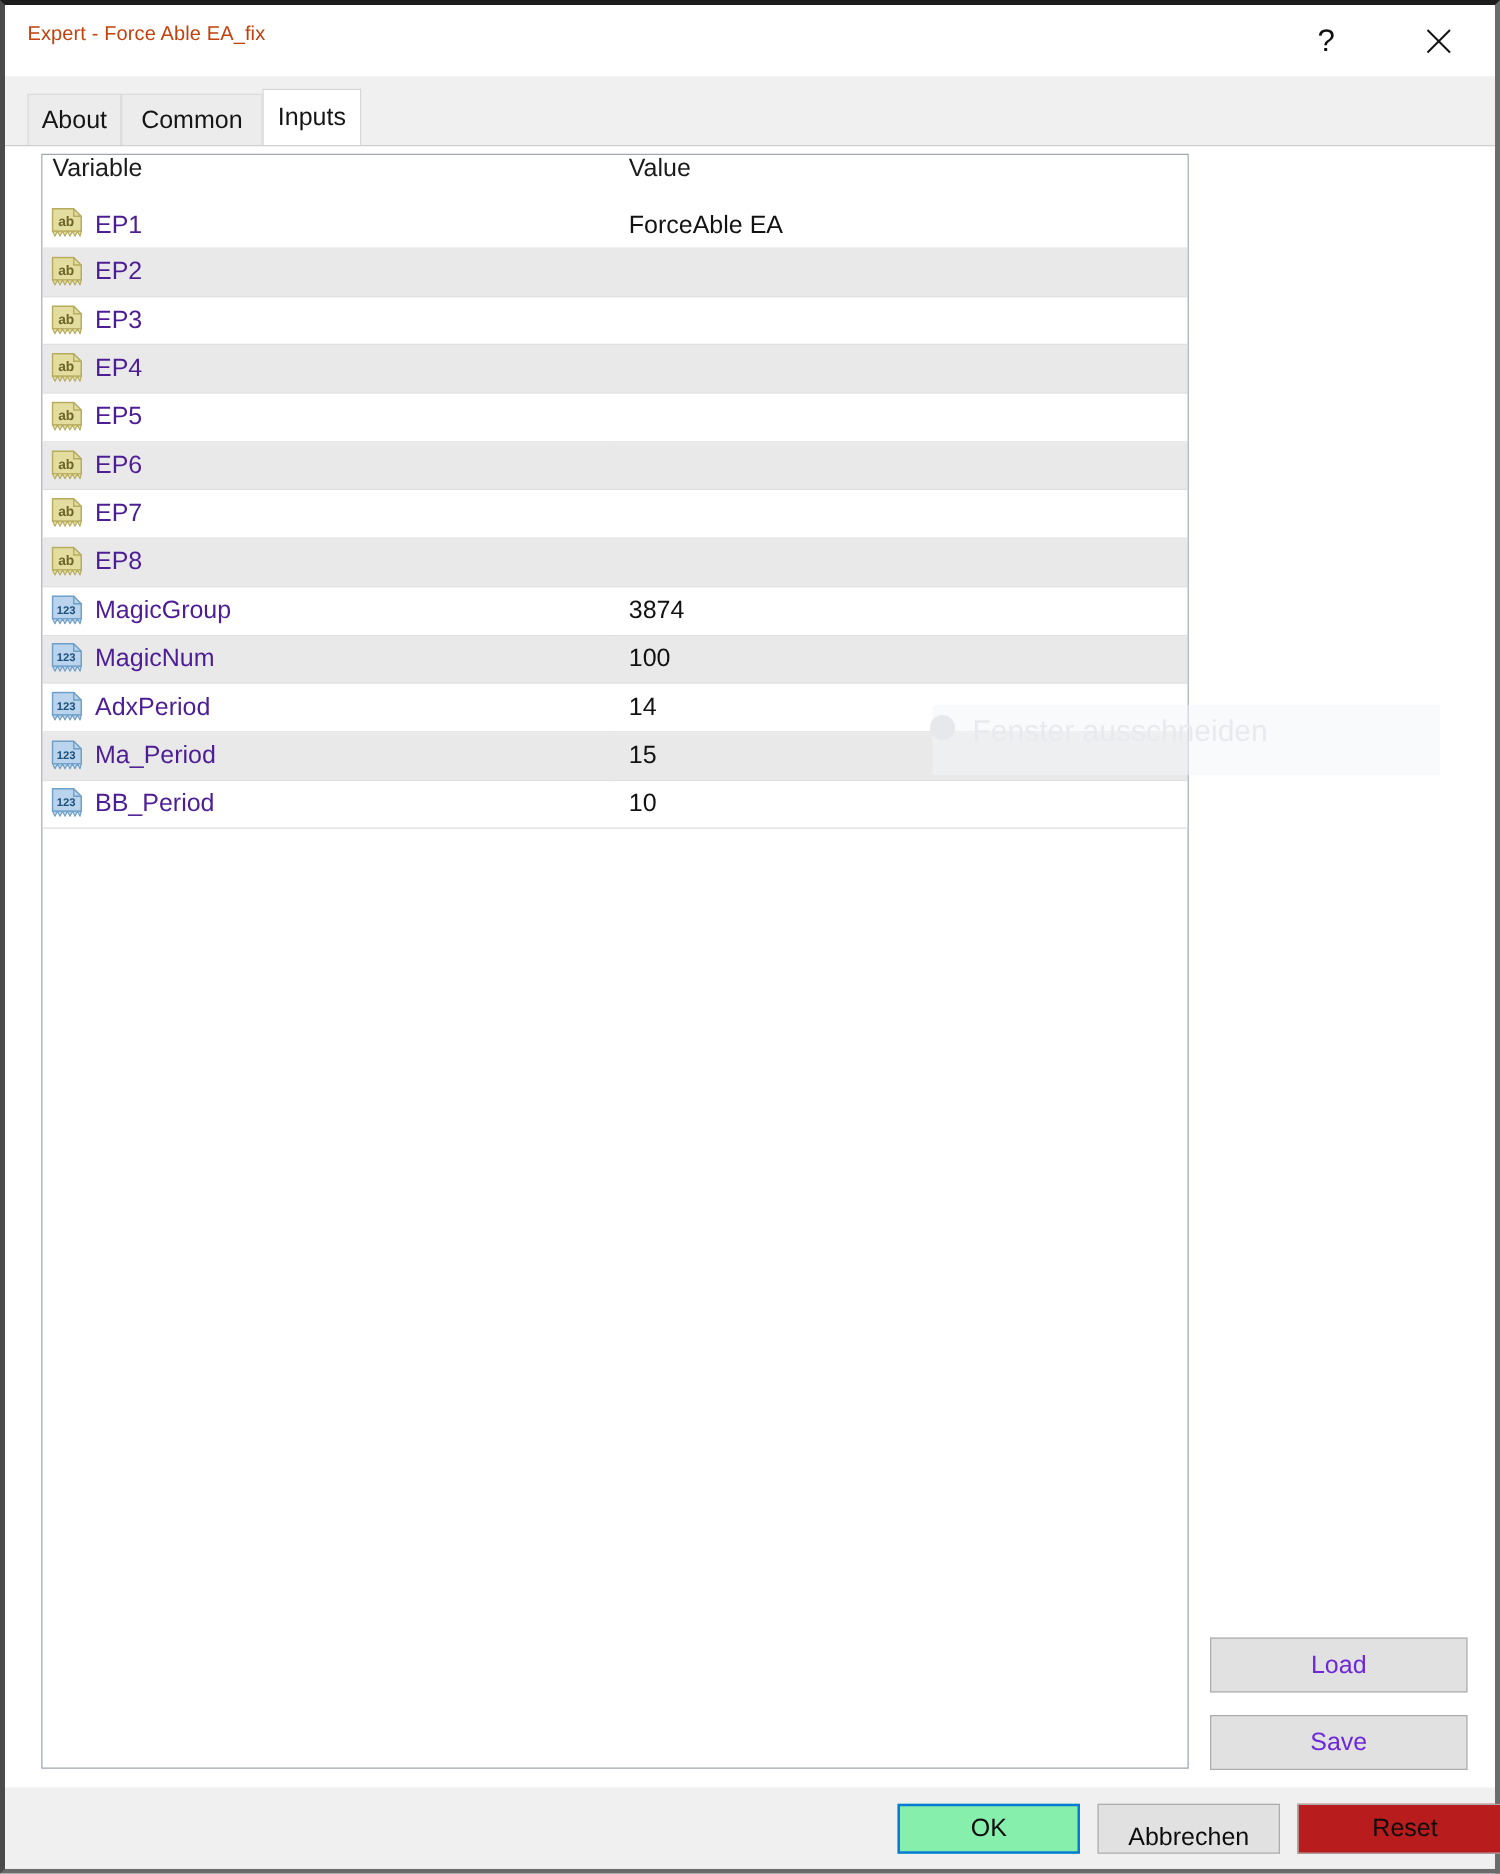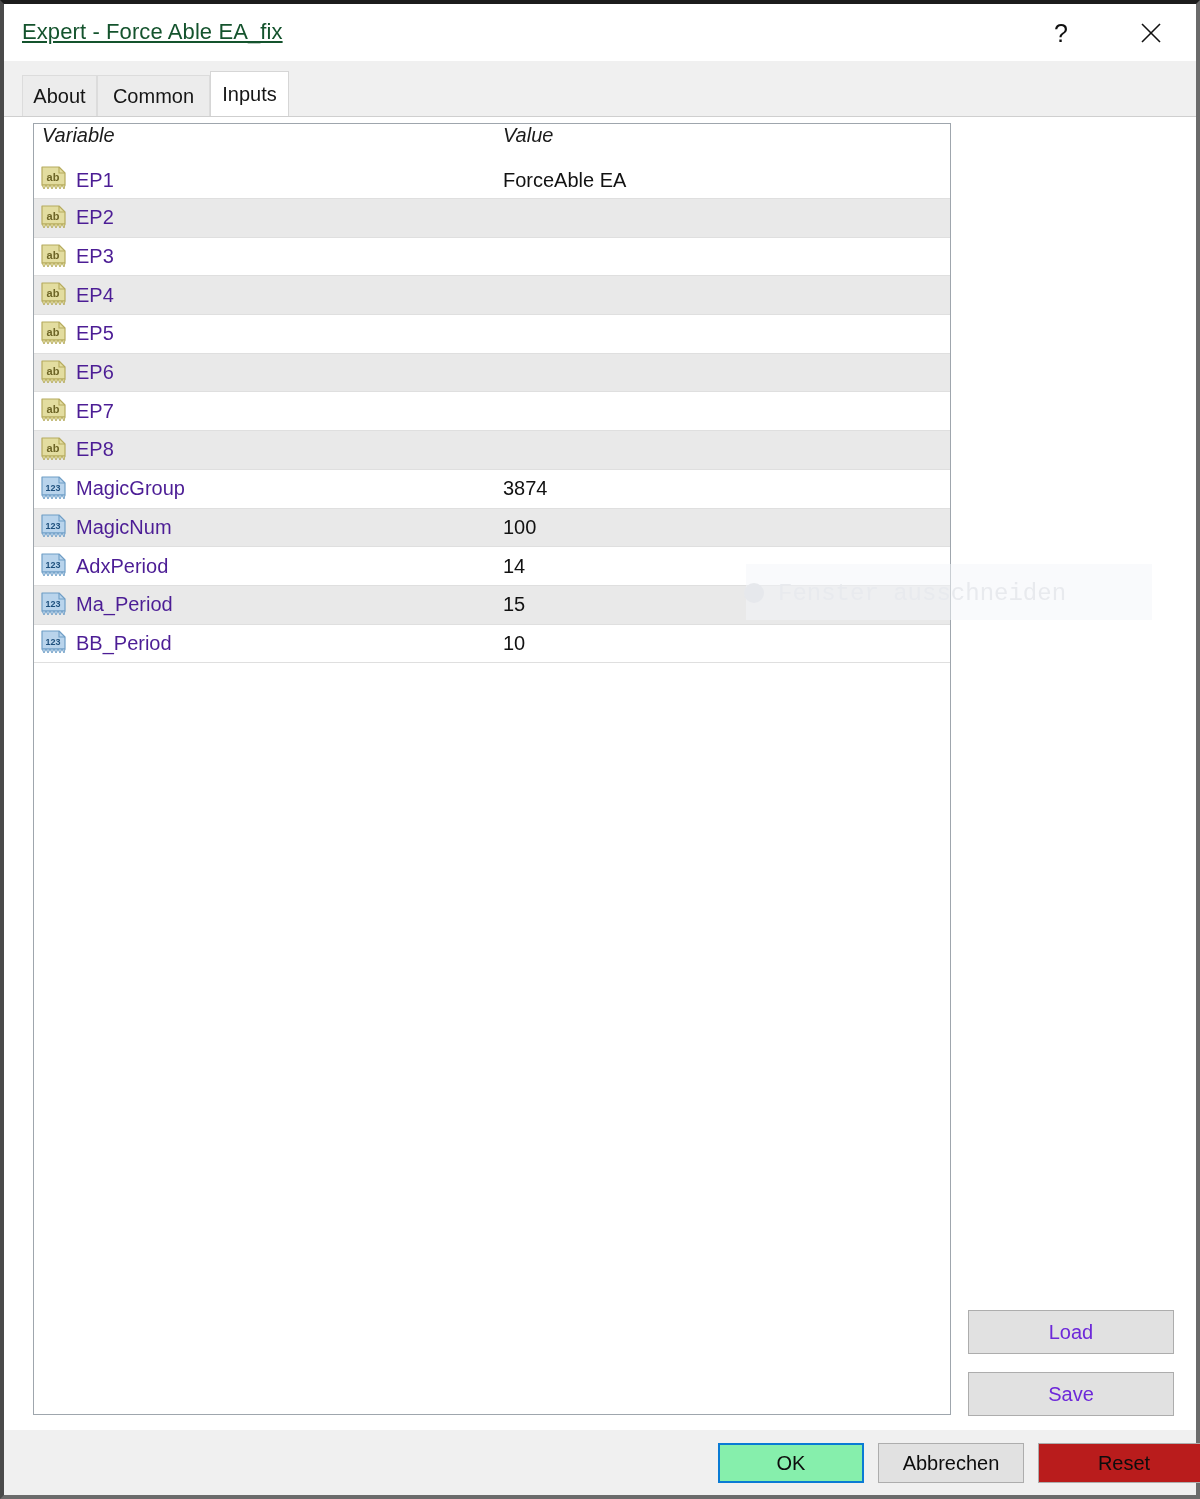--- a/index.html
+++ b/index.html
@@ -29,25 +29,24 @@
   
   #titlebar {
     position: absolute;
     left: 0; top: 0;
     width: 1192px; height: 57px;
     background: #ffffff;
   }
   #title-text {
     position: absolute;
     left: 18px; top: 15px;
-    font-size: 22px;
-    color: #14532d;
+    font-size: 16px;
+    color: #c2410c;
     white-space: nowrap;
     letter-spacing: .1px;
-    text-decoration: underline;
   }
   .titlebtn {
     position: absolute;
     top: 8px;
     width: 46px; height: 42px;
     display: flex; align-items: center; justify-content: center;
     color: #101010;
     background: transparent;
     border: none;
     cursor: default;
@@ -143,21 +142,21 @@
     width: 459px; height: 100%;
     display: flex; align-items: center;
     box-sizing: border-box;
     padding-left: 11px;
   }
   .row.header .cell-var { align-items: flex-start; padding-left: 8px; }
   .row.header .cell-val { align-items: flex-start; padding-left: 11px; }
   .row.firstdata .cell-var { align-items: flex-end; padding-bottom: 6px; }
   .row.firstdata .cell-val { align-items: flex-end; padding-bottom: 6px; }
 
-  .hdr-text { font-size: 20px; color: #1b1b1b; font-style: italic; }
+  .hdr-text { font-size: 20px; color: #1b1b1b; }
   .var-text { font-size: 20px; color: #4c1d95; }
   .val-text { font-size: 20px; color: #121212; }
 
   
   .typeicon {
     width: 26px; height: 26px;
     margin-right: 9px;
     flex: 0 0 26px;
     position: relative;
   }
@@ -193,46 +192,46 @@
     border: 2px solid #0a7bd4;
     box-sizing: border-box;
   }
   #cancel-button {
     position: absolute;
     left: 874px; top: 13px;
     width: 146px; height: 40px;
     background: #e1e1e1;
     border: 1px solid #adadad;
     box-sizing: border-box;
+    align-items: flex-end;
   }
   #reset-button {
     position: absolute;
     left: 1034px; top: 13px;
     width: 172px; height: 40px;
     background: #b91c1c;
     border: 1px solid #adadad;
     box-sizing: border-box;
   }
   .footer-btn {
     display: flex; align-items: center; justify-content: center;
     font-size: 20px; color: #0d0d0d; cursor: default;
   }
 
   
   #watermark {
     position: absolute;
     left: 740px; top: 568px;
     width: 410px; height: 42px;
-    display: flex; align-items: center;
+    display: flex; align-items: flex-start;
     color: #e8eaee;
     font-size: 24px;
     pointer-events: none;
     white-space: nowrap;
     z-index: 5;
-    font-family: Liberation Mono, monospace;
   }
   #watermark .wm-dot {
     width: 20px; height: 20px; border-radius: 50%;
     background: #e6e8ec;
     margin-right: 14px;
     flex: 0 0 20px;
   }
   #wm-panel {
     position: absolute;
     left: 742px; top: 560px;

